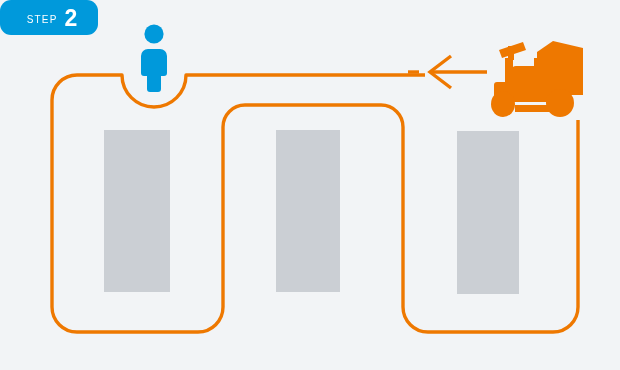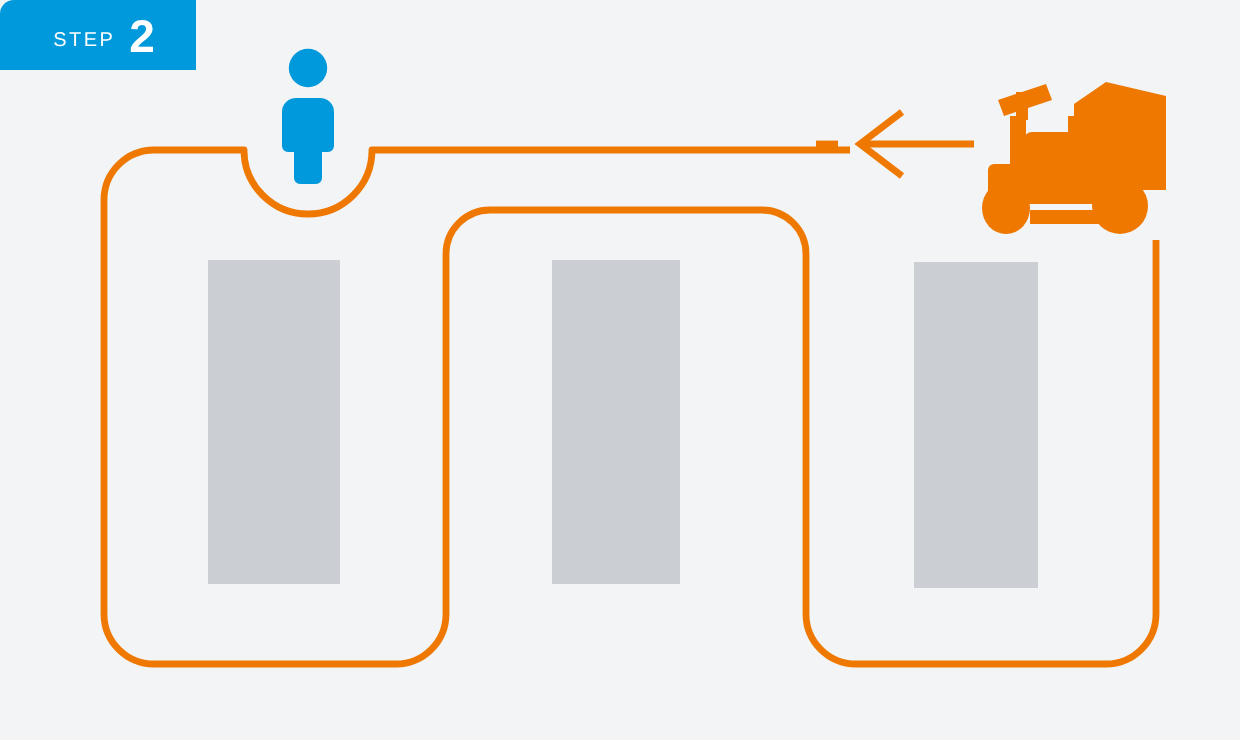--- a/index.html
+++ b/index.html
@@ -161,18 +161,18 @@
 
       <ellipse cx="503" cy="104" rx="12" ry="13"></ellipse>
 
       <ellipse cx="560" cy="103" rx="14" ry="14"></ellipse>
 
       <rect x="515" y="105" width="36" height="7"></rect>
     </g>
 
   </svg>
 
-  <div id="step-badge" style="background: rgb(0, 153, 219);">
+  <div id="step-badge" style="background: rgb(0, 153, 219); border-radius: 11px;">
     <span class="step-word" style="color: rgb(255, 255, 255);">STEP</span>
     <span class="step-number" style="color: rgb(255, 255, 255);">2</span>
   </div>
 
 </div>
 
 </body></html>

